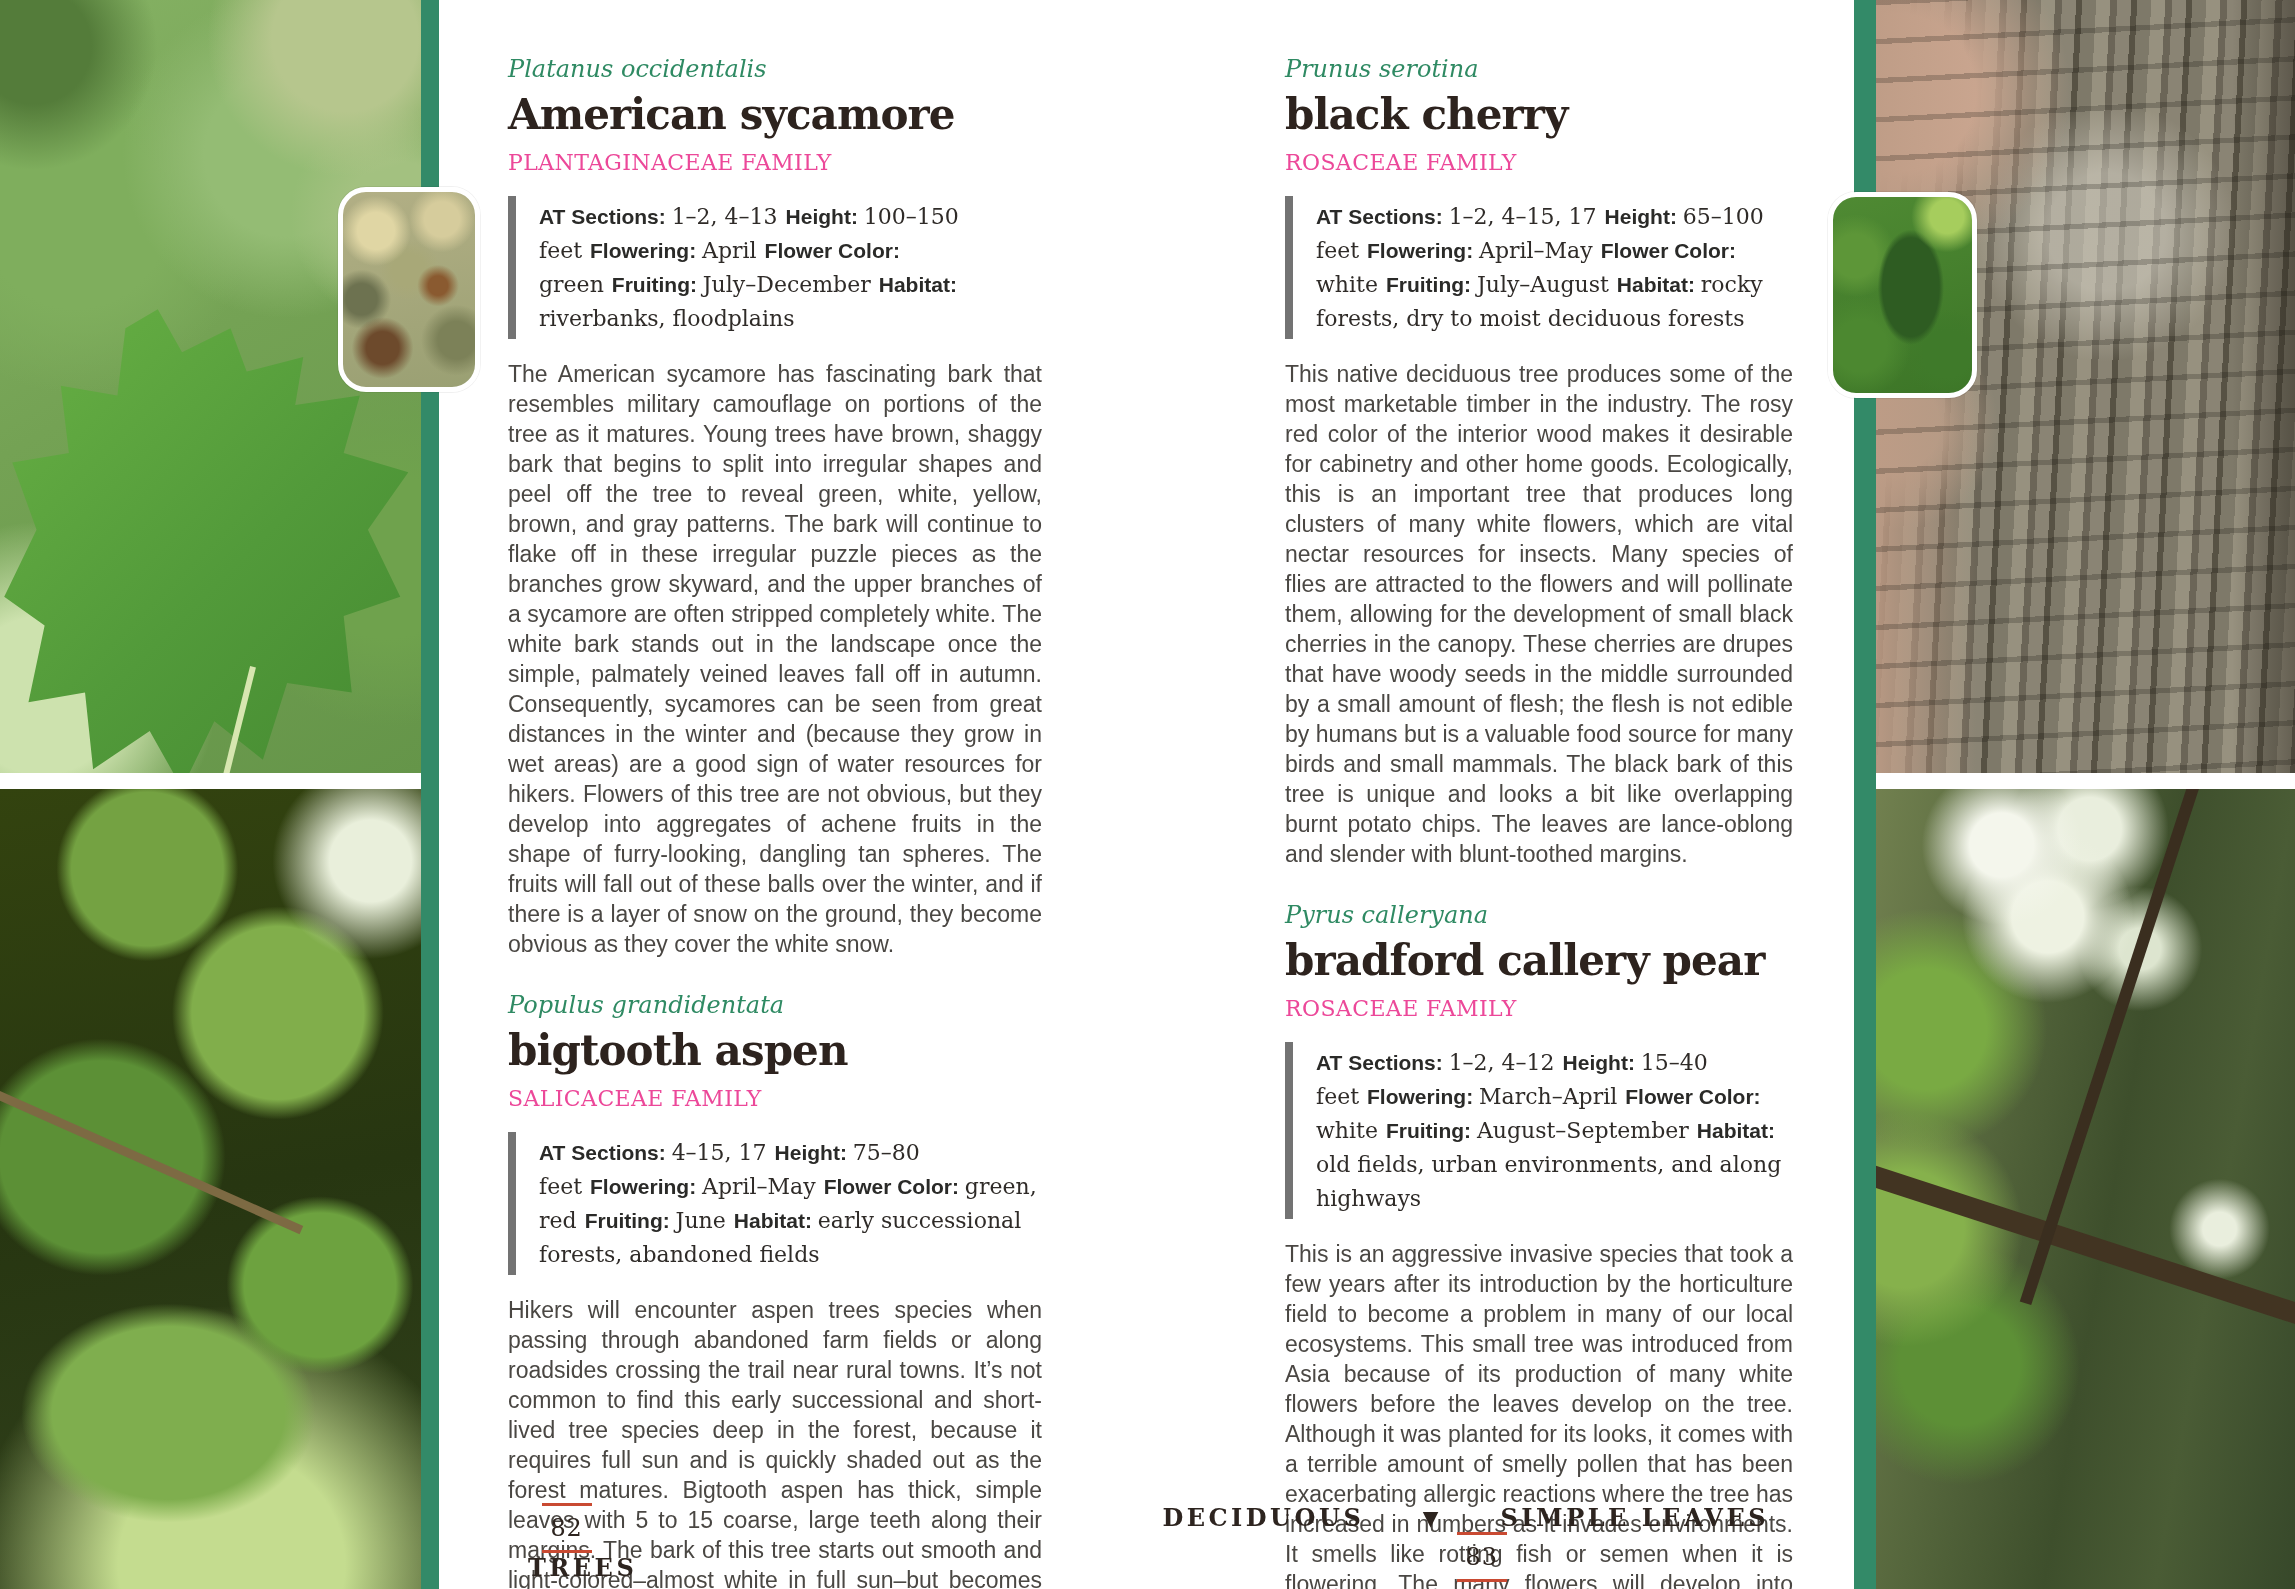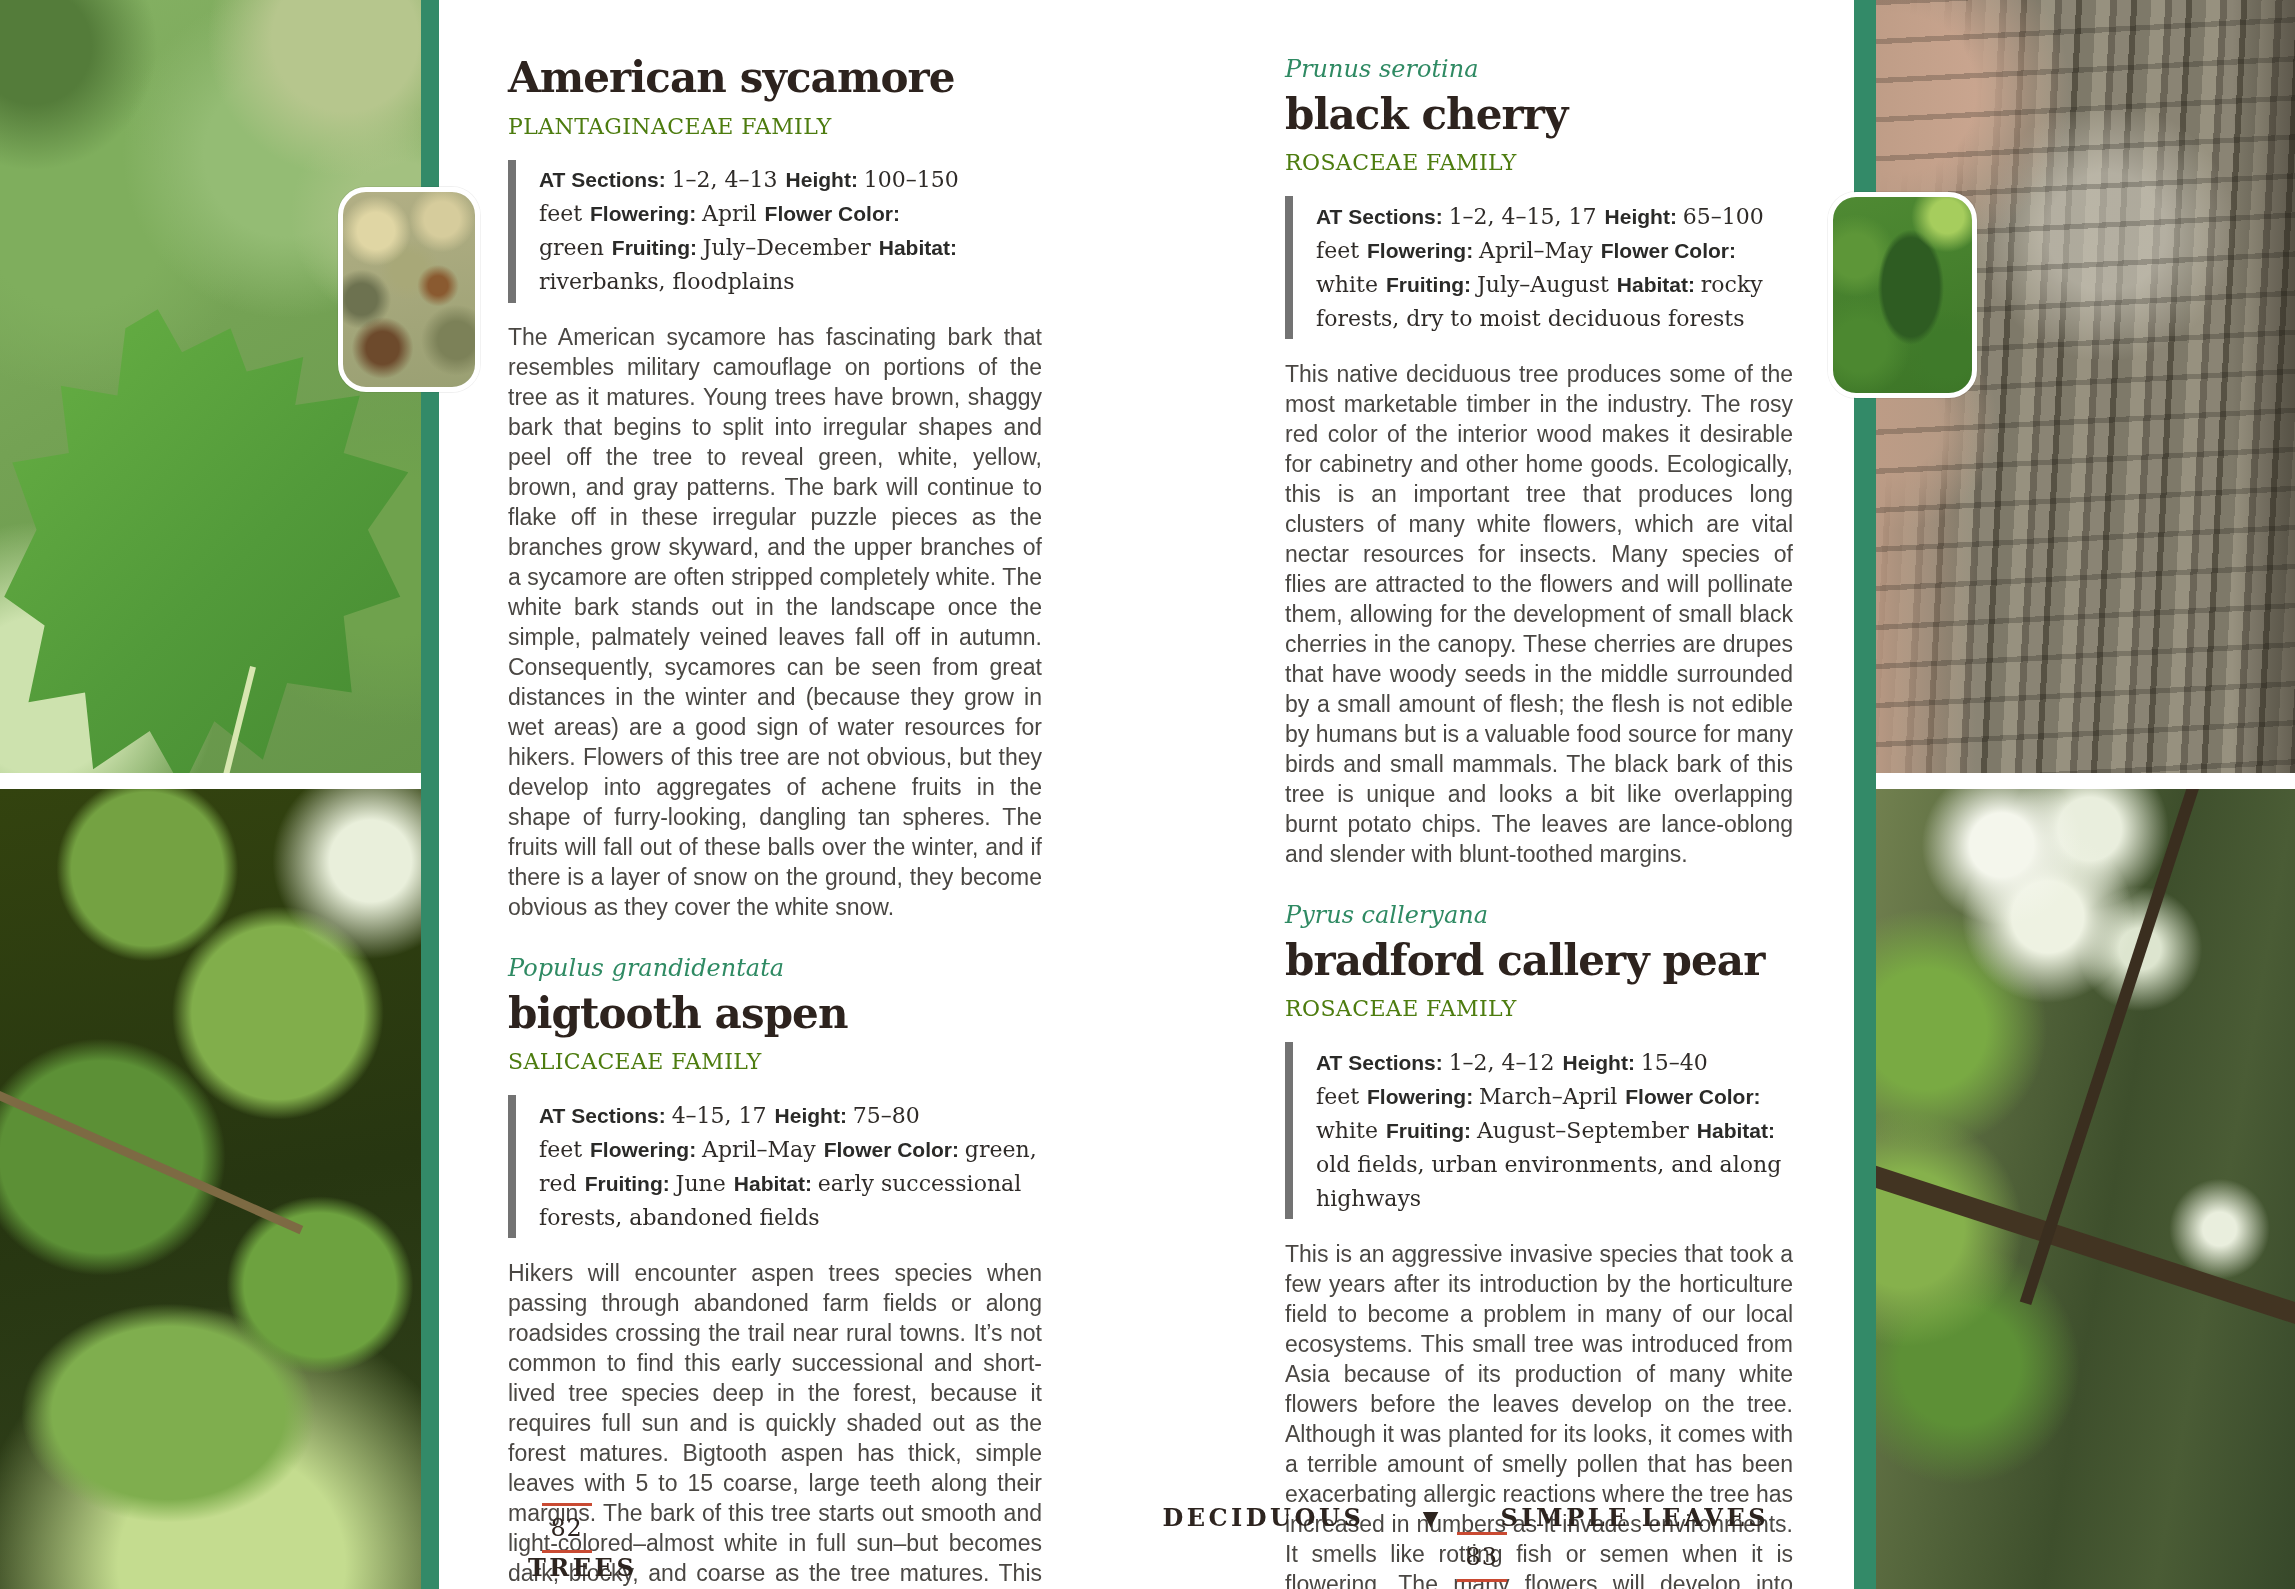--- a/index.html
+++ b/index.html
@@ -82,21 +82,21 @@
       radial-gradient(circle at 20% 76%, #4c8830 0 14%, transparent 27%),
       radial-gradient(circle at 82% 80%, #3f7a2a 0 12%, transparent 23%),
       linear-gradient(160deg,#4f8a33,#3c7527);}
   
   .col{position:absolute;top:55px;z-index:3;}
   #col-left{left:508px;width:534px;}
   #col-right{left:1285px;width:508px;}
   .sci{font-family:"DejaVu Serif",serif;font-style:italic;font-size:24px;color:#2f8a63;margin:0 0 8.8px;}
   .common{font-family:"DejaVu Serif",serif;font-weight:bold;font-size:42px;line-height:1.1;
           letter-spacing:-0.9px;color:#2d231e;margin:0 0 12.4px;}
-  .family{font-family:"DejaVu Serif",serif;font-size:22px;letter-spacing:0.4px;color:#4d7c0f;margin:0 0 21px;}
+  .family{font-family:"DejaVu Serif",serif;font-size:22px;letter-spacing:0.4px;color:#ec4899;margin:0 0 21px;}
   .facts{border-left:8px solid #737373;padding:3.5px 0 3.5px 23px;margin:0 0 19.4px;
          font-size:21px;line-height:34px;color:#2f2b28;}
   .fact-label{font-family:"Liberation Sans",sans-serif;font-weight:bold;color:#2a2a28;}
   .fact-value{font-family:"DejaVu Serif",serif;font-size:22px;margin-right:8px;}
   .desc{font-family:"Liberation Sans",sans-serif;font-size:23px;line-height:30px;text-align:justify;
         color:#4a4743;margin:0 0 32px;hyphens:auto;}
   
   .footer{position:absolute;top:1503px;display:flex;align-items:center;z-index:4;
           font-family:"DejaVu Serif",serif;color:#2d241f;flex-direction:column;}
   #footer-left{left:496px;}
@@ -128,20 +128,21 @@
   </div>
 
   <div class="vbar" id="bar-left"></div>
   <div class="vbar" id="bar-right"></div>
 
   <div class="thumb" id="thumb-left"></div>
   <div class="thumb" id="thumb-right"></div>
 
   <div class="col" id="col-left">
     <section>
+      <div class="sci">Platanus occidentalis</div>
       <h1 class="common">American sycamore</h1>
       <div class="family">PLANTAGINACEAE FAMILY</div>
       <div class="facts"><span class="fact-label">AT Sections: </span><span class="fact-value">1–2, 4–13</span><span class="fact-label">Height: </span><span class="fact-value">100–150 feet</span><span class="fact-label">Flowering: </span><span class="fact-value">April</span><span class="fact-label">Flower Color: </span><span class="fact-value">green</span><span class="fact-label">Fruiting: </span><span class="fact-value">July–December</span><span class="fact-label">Habitat: </span><span class="fact-value">riverbanks, floodplains</span></div>
       <p class="desc">The American sycamore has fascinating bark that resembles military camouflage on portions of the tree as it matures. Young trees have brown, shaggy bark that begins to split into irregular shapes and peel off the tree to reveal green, white, yellow, brown, and gray patterns. The bark will continue to flake off in these irregular puzzle pieces as the branches grow skyward, and the upper branches of a sycamore are often stripped completely white. The white bark stands out in the landscape once the simple, palmately veined leaves fall off in autumn. Consequently, sycamores can be seen from great distances in the winter and (because they grow in wet areas) are a good sign of water resources for hikers. Flowers of this tree are not obvious, but they develop into aggregates of achene fruits in the shape of furry-looking, dangling tan spheres. The fruits will fall out of these balls over the winter, and if there is a layer of snow on the ground, they become obvious as they cover the white snow.</p>
     </section>
     <section>
       <div class="sci">Populus grandidentata</div>
       <h1 class="common">bigtooth aspen</h1>
       <div class="family">SALICACEAE FAMILY</div>
       <div class="facts"><span class="fact-label">AT Sections: </span><span class="fact-value">4–15, 17</span><span class="fact-label">Height: </span><span class="fact-value">75–80 feet</span><span class="fact-label">Flowering: </span><span class="fact-value">April–May</span><span class="fact-label">Flower Color: </span><span class="fact-value">green, red</span><span class="fact-label">Fruiting: </span><span class="fact-value">June</span><span class="fact-label">Habitat: </span><span class="fact-value">early successional forests, abandoned fields</span></div>

